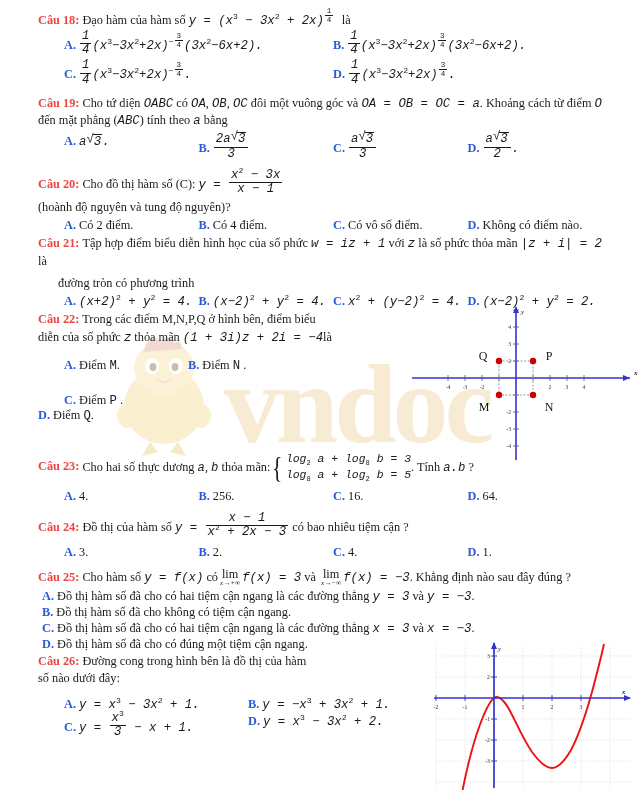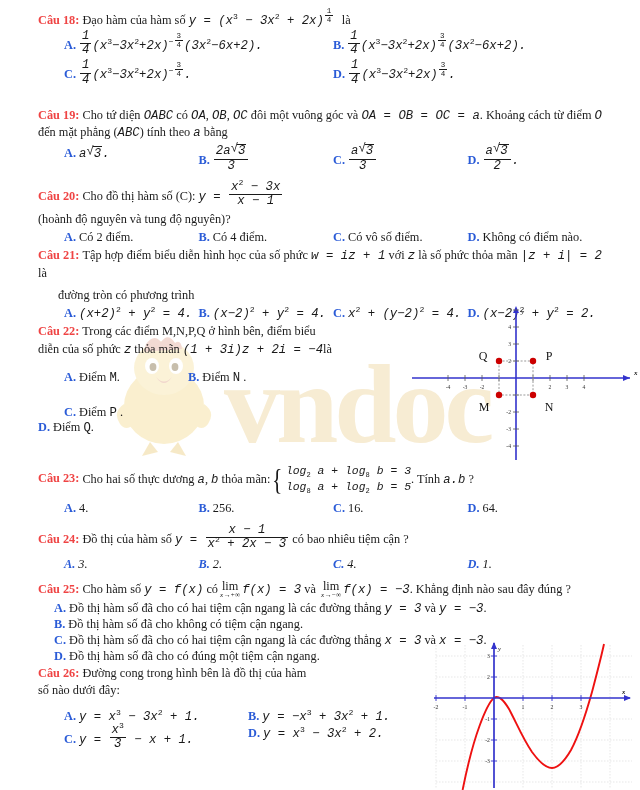--- a/index.html
+++ b/index.html
@@ -52,21 +52,21 @@
   
   .abs { display:inline-block; }
 
   
   .opts { display:flex; margin:2px 0 2px 0; position:relative; z-index:2; }
   .opts > div { flex:0 0 auto; }
   .o4 > div { width:25%; }
   .o2 > div { width:50%; }
   .ind { padding-left:26px; }
   .ind2 { padding-left:20px; }
-  .optline { margin:1px 0 1px 16px; position:relative; z-index:2; }
+  .optline { margin:1px 0 1px 4px; position:relative; z-index:2; }
 
   
   .sys { display:inline-flex; align-items:center; vertical-align:middle; position:relative; top:-0.05em;}
   .sys .brace {
     font-size:2.45em; line-height:0.78; font-family:"Liberation Serif",serif;
     margin-right:1px; transform: scaleX(0.72);
   }
   .sys .rows { display:inline-block; font-size:0.93em; line-height:1.45; }
 
   
@@ -135,21 +135,21 @@
       </span>
     </div>
     <div>
       <span class="opt-letter">D.</span>
       <span class="m">
         <span class="frac"><span class="num">1</span><span class="den">4</span></span>(x<sup>3</sup><span class="up">−</span>3x<sup>2</sup><span class="up">+</span>2x)<sup><span class="frac fs"><span class="num">3</span><span class="den">4</span></span></sup>.
       </span>
     </div>
   </div>
 
-  <div class="q" style="margin-top:18px;">
+  <div class="q" style="margin-top:6px;">
     <span class="qlabel">Câu 19:</span>
     <span>Cho tứ diện <span class="m up" style="font-style:italic;">OABC</span> có <span class="m">OA</span>, <span class="m">OB</span>, <span class="m">OC</span> đôi một vuông góc và <span class="m">OA <span class="up">=</span> OB <span class="up">=</span> OC <span class="up">=</span> a</span>. Khoảng cách từ điểm <span class="m">O</span> đến mặt phẳng (<span class="m">ABC</span>) tính theo <span class="m">a</span> bằng</span>
   </div>
   <div class="opts o4 ind" style="margin-top:4px;">
     <div>
       <span class="opt-letter">A.</span>
       <span class="m">a<span class="sqrt"><span class="rad">3</span></span>.</span>
     </div>
     <div>
       <span class="opt-letter">B.</span>
@@ -298,21 +298,21 @@
     <div><span class="opt-letter">C.</span> <span>16.</span></div>
     <div><span class="opt-letter">D.</span> <span>64.</span></div>
   </div>
 
   <div class="q" style="margin-top:10px;">
     <span class="qlabel">Câu 24:</span>
     <span>Đồ thị của hàm số</span>
     <span class="m">y<span class="up"> = </span><span class="frac"><span class="num">x <span class="up">−</span> 1</span><span class="den">x<sup>2</sup> <span class="up">+</span> 2x <span class="up">−</span> 3</span></span></span>
     <span>có bao nhiêu tiệm cận ?</span>
   </div>
-  <div class="opts o4 ind" style="margin-top:4px;font-style:italic;">
+  <div class="opts o4 ind" style="margin-top:4px;">
     <div><span class="opt-letter">A.</span> <span>3.</span></div>
     <div><span class="opt-letter">B.</span> <span>2.</span></div>
     <div><span class="opt-letter">C.</span> <span>4.</span></div>
     <div><span class="opt-letter">D.</span> <span>1.</span></div>
   </div>
 
   <div class="q" style="margin-top:8px;">
     <span class="qlabel">Câu 25:</span>
     <span>Cho hàm số <span class="m">y <span class="up">=</span> f(x)</span> có</span><span class="lim"><span class="lw">lim</span><span class="lu">x→+∞</span></span><span class="m">f(x)<span class="up"> = </span>3</span> và <span class="lim"><span class="lw">lim</span><span class="lu">x→−∞</span></span><span class="m">f(x)<span class="up"> = </span>−3</span><span>. Khẳng định nào sau đây đúng ?</span>
   </div>

